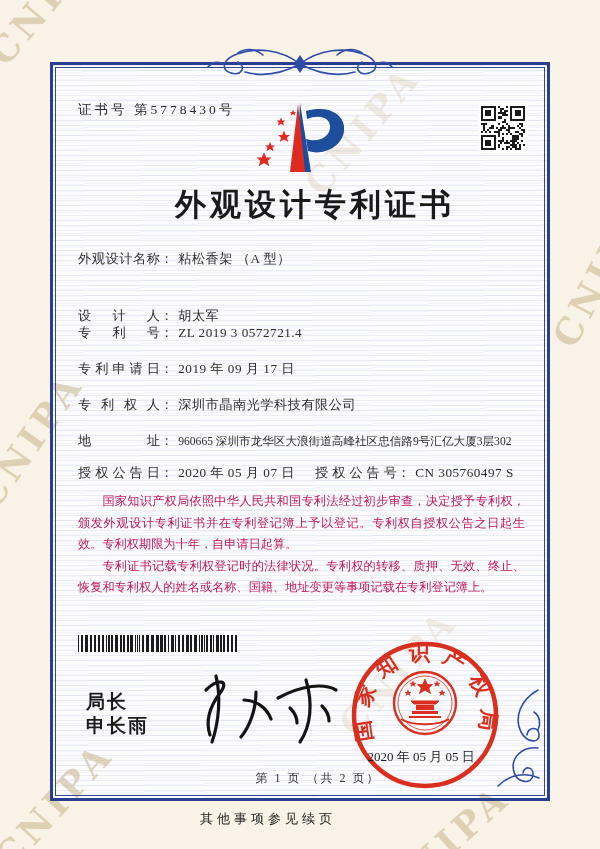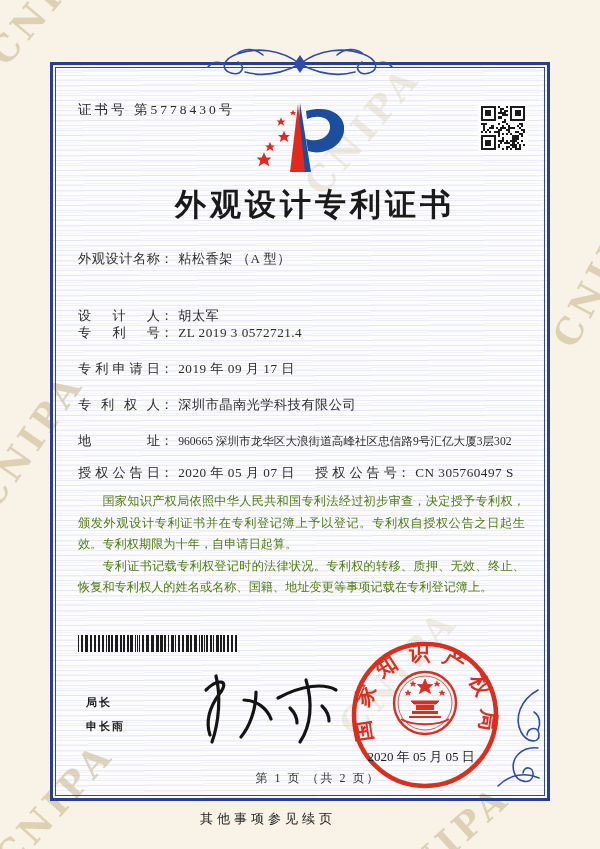--- a/index.html
+++ b/index.html
@@ -50,25 +50,25 @@
     font-size:31px;font-weight:bold;letter-spacing:4px;color:#1a1a1a;padding-left:15px;}
   .frow{position:absolute;left:78px;width:450px;font-size:13.2px;color:#2c2c2c;white-space:nowrap;}
   .r1{top:250px;} .r2{top:287px;margin-top:20px;} .r3{top:324px;} .r4{top:360px;}
   .r5{top:396px;} .r6{top:432px;} .r7{top:464px;}
   .flabel{display:inline-block;width:82px;text-align:justify;text-align-last:justify;vertical-align:top;}
   .colon{display:inline-block;margin-right:5px;}
   .fval{letter-spacing:.5px;}
   .val-small{font-size:11.6px;letter-spacing:0;}
   .pair2{position:absolute;left:237px;top:0;}
   .paras{position:absolute;left:78px;top:491px;width:447px;font-size:12.2px;line-height:21.5px;
-    text-align:justify;color:#4d7c0f;}
+    text-align:justify;color:#be185d;}
   .paras p{margin:0;text-indent:2em;}
   .barcode{position:absolute;left:78px;top:635px;width:163px;height:17px;}
   .signoff{position:absolute;left:86px;top:690px;font-family:"Liberation Sans","DejaVu Sans",sans-serif;
-    font-weight:bold;font-size:11px;line-height:24px;color:#1c1c1c;letter-spacing:2px;}
+    font-weight:bold;font-size:19px;line-height:24px;color:#1c1c1c;letter-spacing:2px;}
   .signature{position:absolute;left:172px;top:668px;width:168px;height:88px;}
   .seal{position:absolute;left:348px;top:638px;width:154px;height:154px;opacity:.96;}
   .page-info{position:absolute;left:50px;top:770px;width:536px;text-align:center;
     font-size:12px;letter-spacing:2px;color:#333;}
   .footer-note{position:absolute;left:0;top:810px;width:536px;text-align:center;
     font-size:13px;letter-spacing:4px;color:#222;}
 </style>
 </head>
 <body>
 

